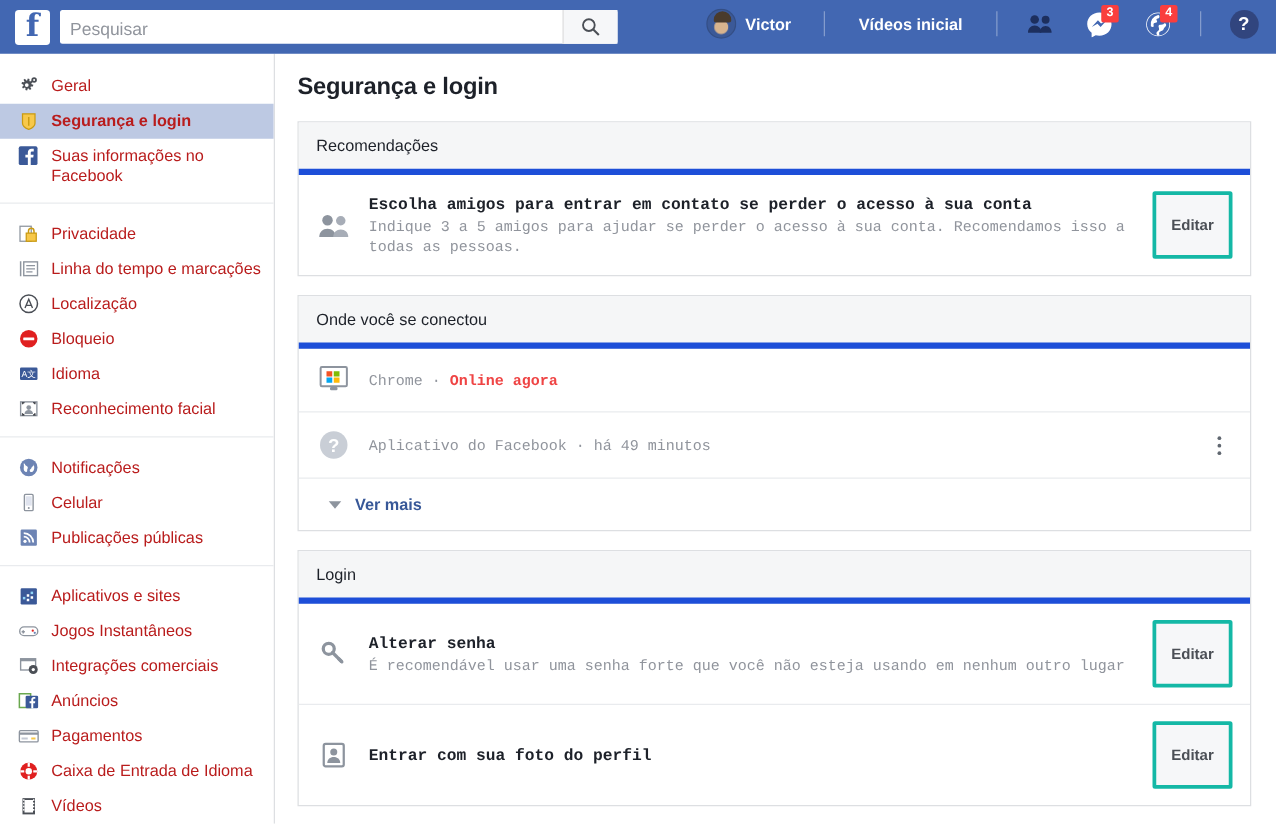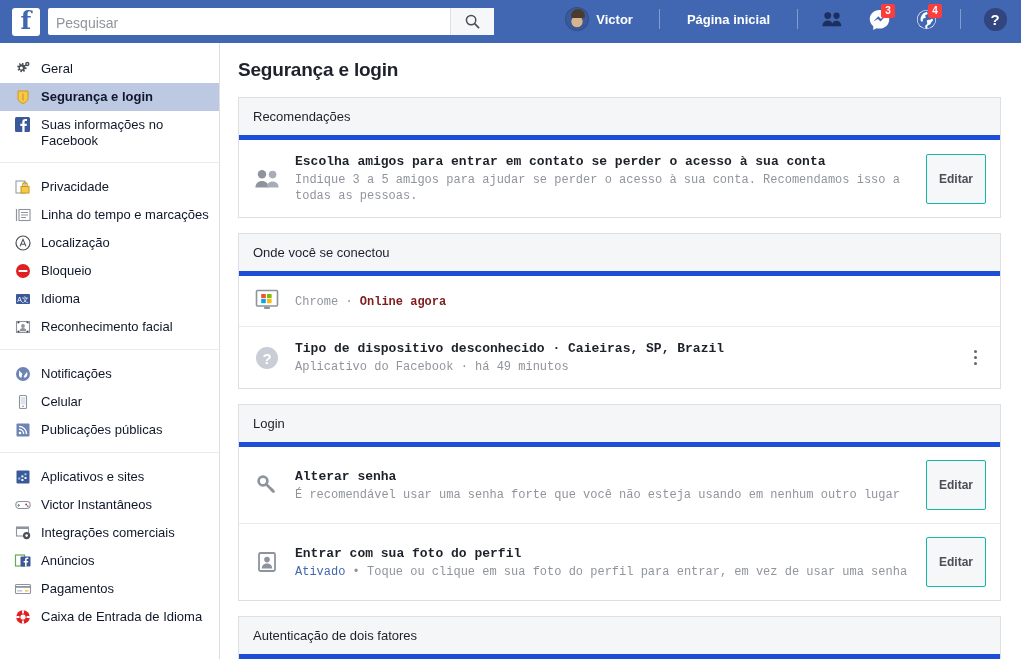--- a/index.html
+++ b/index.html
@@ -173,21 +173,21 @@
   .side-item.active { background: #bdc9e3; }
   .side-item .s-ico {
     width: 18px; height: 18px;
     flex: 0 0 18px;
     margin-right: 9px;
     margin-top: 0px;
     position: relative;
   }
   .side-item .s-label {
     font-size: 13px;
-    color: #0f172a;
+    color: #b91c1c;
     padding-top: 1px;
   }
   .side-item.active .s-label { font-weight: bold; }
 
   
   .main {
     flex: 1;
     padding: 16px 20px 0 18px;
     overflow: hidden;
   }
@@ -227,24 +227,24 @@
     font-weight: bold;
     color: #1d2129;
     line-height: 17px;
   }
   .row-sub {
     font-size: 12px;
     color: #90949c;
     line-height: 16px;
     margin-top: 2px;
   }
-  .online { color: #7f1d1d; font-weight: bold; }
+  .online { color: #ef4444; font-weight: bold; }
   .ativado { color: #4267b2; }
   .btn-edit {
-    border: 1px solid #14b8a6;
+    border: 3px solid #14b8a6;
     background: #f6f7f9;
     border-radius: 2px;
     font-size: 12px;
     font-weight: bold;
     color: #4b4f56;
     padding: 17px 12px;
     cursor: pointer;
     font-family: "Liberation Sans", sans-serif;
     flex: 0 0 auto;
     margin-left: 10px;
@@ -296,21 +296,21 @@
       </svg>
     </div>
   </div>
 
   <div class="topbar-right">
     <div class="nav-user">
       <div class="avatar"></div>
       <span class="nav-user-name">Victor</span>
     </div>
     <div class="nav-sep"></div>
-    <div class="nav-link">Página inicial</div>
+    <div class="nav-link">Vídeos inicial</div>
     <div class="nav-sep"></div>
 
     <div class="nav-icon">
       <svg width="21" height="16" viewBox="0 0 22 16">
         <circle cx="6" cy="4.4" r="3.6" fill="#1d2f5e"></circle>
         <path d="M0.4 15.5c0-3.6 2.4-6 5.6-6s5.6 2.4 5.6 6z" fill="#1d2f5e"></path>
         <circle cx="15.2" cy="4.6" r="3.3" fill="#1d2f5e"></circle>
         <path d="M10.2 15.5c0-3.4 2.2-5.7 5-5.7s5 2.3 5 5.7z" fill="#1d2f5e"></path>
       </svg>
     </div>
@@ -486,21 +486,21 @@
       </div>
       <div class="side-item">
         <span class="s-ico">
           <svg width="18" height="18" viewBox="0 0 18 18">
             <rect x="1.8" y="5.5" width="14.4" height="7" rx="3.4" fill="#ffffff" stroke="#8d949e" stroke-width="1.1"></rect>
             <path d="M4.6 8.1v2.6M3.3 9.4h2.6" stroke="#8d949e" stroke-width="1.1"></path>
             <circle cx="12.2" cy="8.5" r=".9" fill="#e02020"></circle>
             <circle cx="13.8" cy="10.2" r=".9" fill="#6d84b4"></circle>
           </svg>
         </span>
-        <span class="s-label">Victor Instantâneos</span>
+        <span class="s-label">Jogos Instantâneos</span>
       </div>
       <div class="side-item">
         <span class="s-ico">
           <svg width="18" height="18" viewBox="0 0 18 18">
             <rect x="2.5" y="3" width="12" height="9" fill="#ffffff" stroke="#8d949e" stroke-width="1.1"></rect>
             <path d="M2.5 3h12v2h-12z" fill="#8d949e"></path>
             <circle cx="12.6" cy="11.6" r="3.6" fill="#4b4f56"></circle>
             <circle cx="12.6" cy="11.6" r="1.3" fill="#ffffff"></circle>
           </svg>
         </span>
@@ -529,20 +529,39 @@
       </div>
       <div class="side-item">
         <span class="s-ico">
           <svg width="18" height="18" viewBox="0 0 18 18">
             <circle cx="9" cy="9" r="6.8" fill="#e02020"></circle>
             <circle cx="9" cy="9" r="2.6" fill="#ffffff"></circle>
             <path d="M9 2.2v3.2M9 12.6v3.2M2.2 9h3.2M12.6 9h3.2" stroke="#ffffff" stroke-width="1.8"></path>
           </svg>
         </span>
         <span class="s-label">Caixa de Entrada de Idioma</span>
+      </div>
+      <div class="side-item">
+        <span class="s-ico">
+          <svg width="18" height="18" viewBox="0 0 18 18">
+            <rect x="4" y="2.5" width="10" height="13" fill="#4b4f56"></rect>
+            <rect x="5.6" y="4" width="6.8" height="10" fill="#ffffff"></rect>
+            <g fill="#ffffff">
+              <rect x="4.5" y="3.4" width="1.1" height="1.3"></rect>
+                <rect x="4.5" y="6" width="1.1" height="1.3"></rect>
+              <rect x="4.5" y="8.6" width="1.1" height="1.3"></rect>
+                <rect x="4.5" y="11.2" width="1.1" height="1.3"></rect>
+              <rect x="12.4" y="3.4" width="1.1" height="1.3"></rect>
+                <rect x="12.4" y="6" width="1.1" height="1.3"></rect>
+              <rect x="12.4" y="8.6" width="1.1" height="1.3"></rect>
+                <rect x="12.4" y="11.2" width="1.1" height="1.3"></rect>
+            </g>
+          </svg>
+        </span>
+        <span class="s-label">Vídeos</span>
       </div>
 
     </div>
   </div>
 
   <div class="main">
     <div class="page-title">Segurança e login</div>
 
     <div class="card">
       <div class="card-header">Recomendações</div>
@@ -585,30 +604,33 @@
       </div>
 
       <div class="row">
         <div class="row-ico">
           <svg width="26" height="26" viewBox="0 0 26 26">
             <circle cx="13" cy="13" r="11" fill="#c9ced6"></circle>
             <text x="13" y="18.8" font-size="15" font-weight="bold" font-family="Liberation Sans, sans-serif" fill="#ffffff" text-anchor="middle">?</text>
           </svg>
         </div>
         <div class="row-body">
-          <div class="row-title">Tipo de dispositivo desconhecido · Caieiras, SP, Brazil</div>
           <div class="row-sub">Aplicativo do Facebook · há 49 minutos</div>
         </div>
         <div class="kebab">
           <i></i>
           <i></i>
           <i></i>
         </div>
       </div>
 
+      <div class="seemore-row">
+        <span class="caret"></span>
+        <span class="seemore-label">Ver mais</span>
+      </div>
     </div>
 
     <div class="card">
       <div class="card-header">Login</div>
 
       <div class="row">
         <div class="row-ico">
           <svg width="22" height="22" viewBox="0 0 22 22">
             <circle cx="7" cy="7" r="4.4" fill="none" stroke="#8d949e" stroke-width="2.6"></circle>
             <path d="M10 10l7.5 7.5" stroke="#8d949e" stroke-width="2.6" stroke-linecap="round"></path>
@@ -625,23 +647,20 @@
       <div class="row">
         <div class="row-ico">
           <svg width="22" height="22" viewBox="0 0 22 22">
             <rect x="3" y="2" width="16" height="18" rx="1.5" fill="#ffffff" stroke="#8d949e" stroke-width="1.8"></rect>
             <circle cx="11" cy="8.6" r="2.8" fill="#8d949e"></circle>
             <path d="M5.8 17.4c0-3 2.3-4.8 5.2-4.8s5.2 1.8 5.2 4.8z" fill="#8d949e"></path>
           </svg>
         </div>
         <div class="row-body">
           <div class="row-title">Entrar com sua foto do perfil</div>
-          <div class="row-sub">
-            <span class="ativado">Ativado</span><span> • Toque ou clique em sua foto do perfil para entrar, em vez de usar uma senha</span>
-          </div>
         </div>
         <button class="btn-edit">Editar</button>
       </div>
     </div>
 
     <div class="card">
       <div class="card-header">Autenticação de dois fatores</div>
     </div>
 
   </div>

